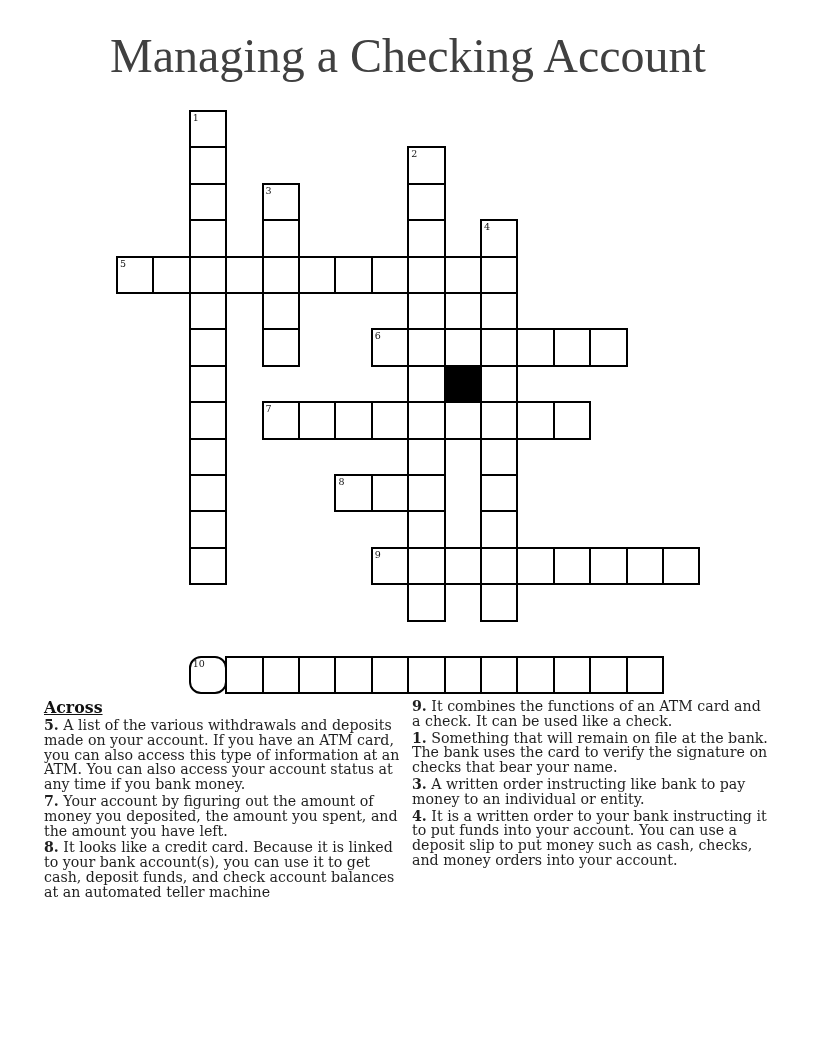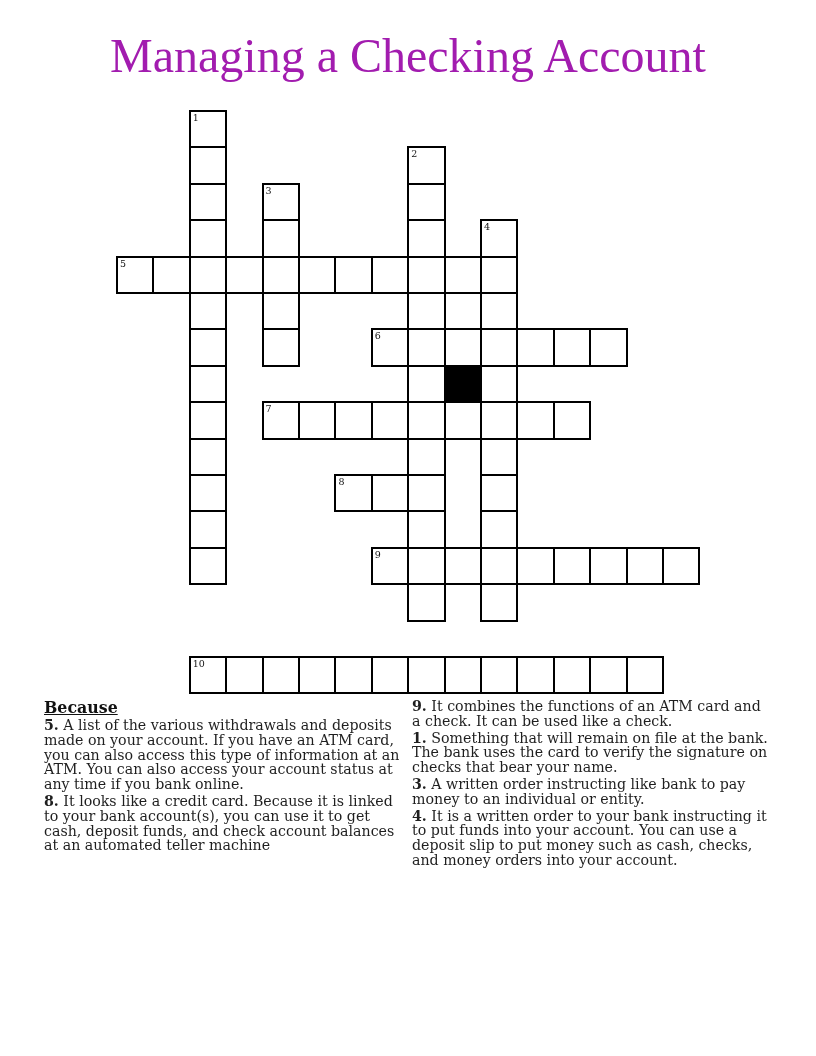--- a/index.html
+++ b/index.html
@@ -37,21 +37,21 @@
   .title {
     position: absolute;
     left: 0; top: 30px;
     width: 816px;
     margin: 0;
     text-align: center;
     font-family: "Liberation Serif", serif;
     font-weight: 400;
     font-size: 48px;
     line-height: 52px;
-    color: #a21caf;
+    color: #404040;
   }
   
   .grid { position: absolute; left: 0; top: 0; width: 816px; height: 700px; }
   .cell {
     position: absolute;
     width: 38.4px; height: 38.4px;
     box-sizing: border-box;
     border: 2px solid #000;
     background: #fff;
   }
@@ -177,43 +177,44 @@
       <div class="cell" style="left: 407.2px; top: 546.8px;"></div>
       <div class="cell" style="left: 443.6px; top: 546.8px;"></div>
       <div class="cell" style="left: 480px; top: 546.8px;"></div>
       <div class="cell" style="left: 516.4px; top: 546.8px;"></div>
       <div class="cell" style="left: 552.8px; top: 546.8px;"></div>
       <div class="cell" style="left: 589.2px; top: 546.8px;"></div>
       <div class="cell" style="left: 625.6px; top: 546.8px;"></div>
       <div class="cell" style="left: 662px; top: 546.8px;"></div>
       <div class="cell" style="left: 407.2px; top: 583.2px;"></div>
       <div class="cell" style="left: 480px; top: 583.2px;"></div>
-      <div class="cell" style="left: 188.8px; top: 656px;">
+      <div class="cell" style="left: 188.8px; top: 656px; border-radius: 12px;">
         <span class="num">10</span>
       </div>
       <div class="cell" style="left: 225.2px; top: 656px;"></div>
       <div class="cell" style="left: 261.6px; top: 656px;"></div>
       <div class="cell" style="left: 298px; top: 656px;"></div>
       <div class="cell" style="left: 334.4px; top: 656px;"></div>
       <div class="cell" style="left: 370.8px; top: 656px;"></div>
       <div class="cell" style="left: 407.2px; top: 656px;"></div>
       <div class="cell" style="left: 443.6px; top: 656px;"></div>
       <div class="cell" style="left: 480px; top: 656px;"></div>
       <div class="cell" style="left: 516.4px; top: 656px;"></div>
       <div class="cell" style="left: 552.8px; top: 656px;"></div>
       <div class="cell" style="left: 589.2px; top: 656px;"></div>
       <div class="cell" style="left: 625.6px; top: 656px;"></div>
       <div class="cell black" style="left: 443.6px; top: 364.8px;"></div>
     </div>
 
   <div class="clues">
     <div class="clue-col-left">
-      <div class="clue-header">Because</div>
+      <div class="clue-header">Across</div>
       <div id="across-list-left">
-          <p class="clue"><span class="clue-num">5.</span><span> A list of the various withdrawals and deposits made on your account. If you have an ATM card, you can also access this type of information at an ATM. You can also access your account status at any time if you bank online.</span></p>
+          <p class="clue"><span class="clue-num">5.</span><span> A list of the various withdrawals and deposits made on your account. If you have an ATM card, you can also access this type of information at an ATM. You can also access your account status at any time if you bank money.</span></p>
+          <p class="clue"><span class="clue-num">7.</span><span> Your account by figuring out the amount of money you deposited, the amount you spent, and the amount you have left.</span></p>
           <p class="clue"><span class="clue-num">8.</span><span> It looks like a credit card. Because it is linked to your bank account(s), you can use it to get cash, deposit funds, and check account balances at an automated teller machine</span></p>
         </div>
     </div>
     <div class="clue-col-right">
       <div id="across-list-right">
           <p class="clue"><span class="clue-num">9.</span><span> It combines the functions of an ATM card and a check. It can be used like a check.</span></p>
         </div>
       <div id="down-list">
           <p class="clue"><span class="clue-num">1.</span><span> Something that will remain on file at the bank. The bank uses the card to verify the signature on checks that bear your name.</span></p>
           <p class="clue"><span class="clue-num">3.</span><span> A written order instructing like bank to pay money to an individual or entity.</span></p>

